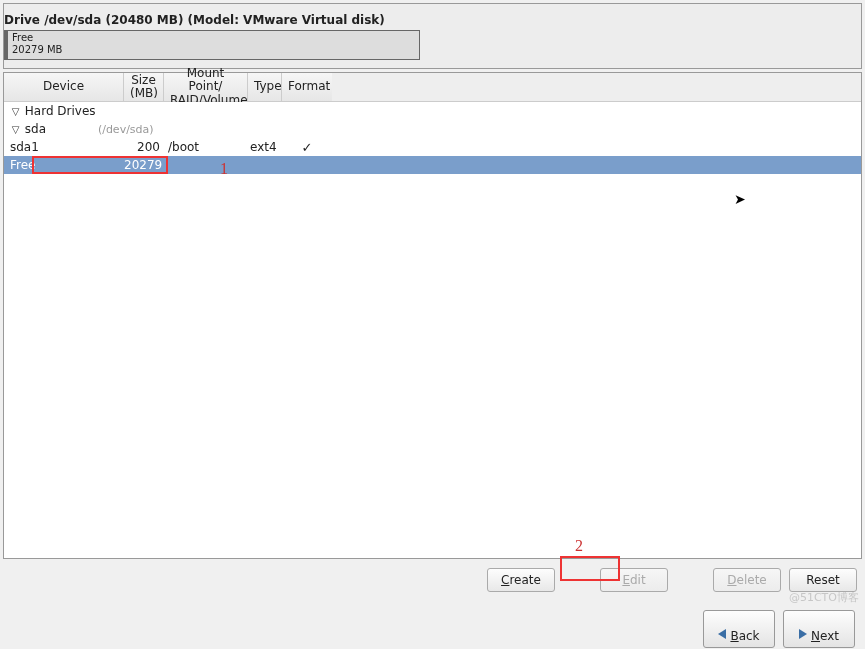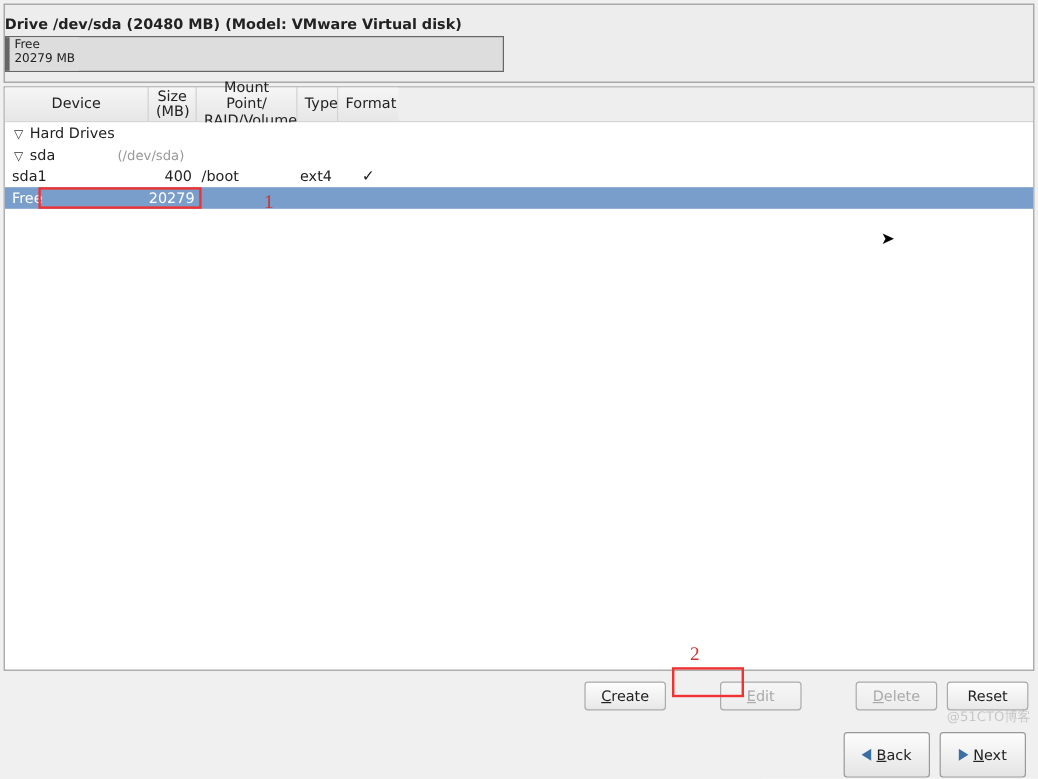--- a/index.html
+++ b/index.html
@@ -169,21 +169,20 @@
       gap: 8px;
     }
     .nav-btn {
       min-width: 72px;
       height: 28px;
       border: 1px solid #999;
       background: linear-gradient(#fdfdfd, #e4e4e4);
       border-radius: 3px;
       font-size: 12px;
       display: inline-flex;
-      align-items: center;
       justify-content: center;
       gap: 4px;
       padding: 18px 10px;
       cursor: pointer;
     }
     .arrow-left, .arrow-right {
       width: 0; height: 0; display: inline-block;
     }
     .arrow-left {
       border-top: 5px solid transparent;
@@ -249,21 +248,21 @@
     <div class="row">
       <div class="cell-device indent1" style="width:auto; overflow:visible;">
         <span class="tri">▽</span>
         <span>sda</span>
         <span class="path-hint">(/dev/sda)</span>
       </div>
     </div>
 
     <div class="row">
       <div class="cell-device indent2">sda1</div>
-      <div class="cell-size">400</div>
+      <div class="cell-size">200</div>
       <div class="cell-mount">/boot</div>
       <div class="cell-type">ext4</div>
       <div class="cell-format check">✓</div>
     </div>
 
     <div class="row row-selected">
       <div class="cell-device indent2">Free</div>
       <div class="cell-size">20279</div>
       <div class="cell-mount"></div>
       <div class="cell-type"></div>

